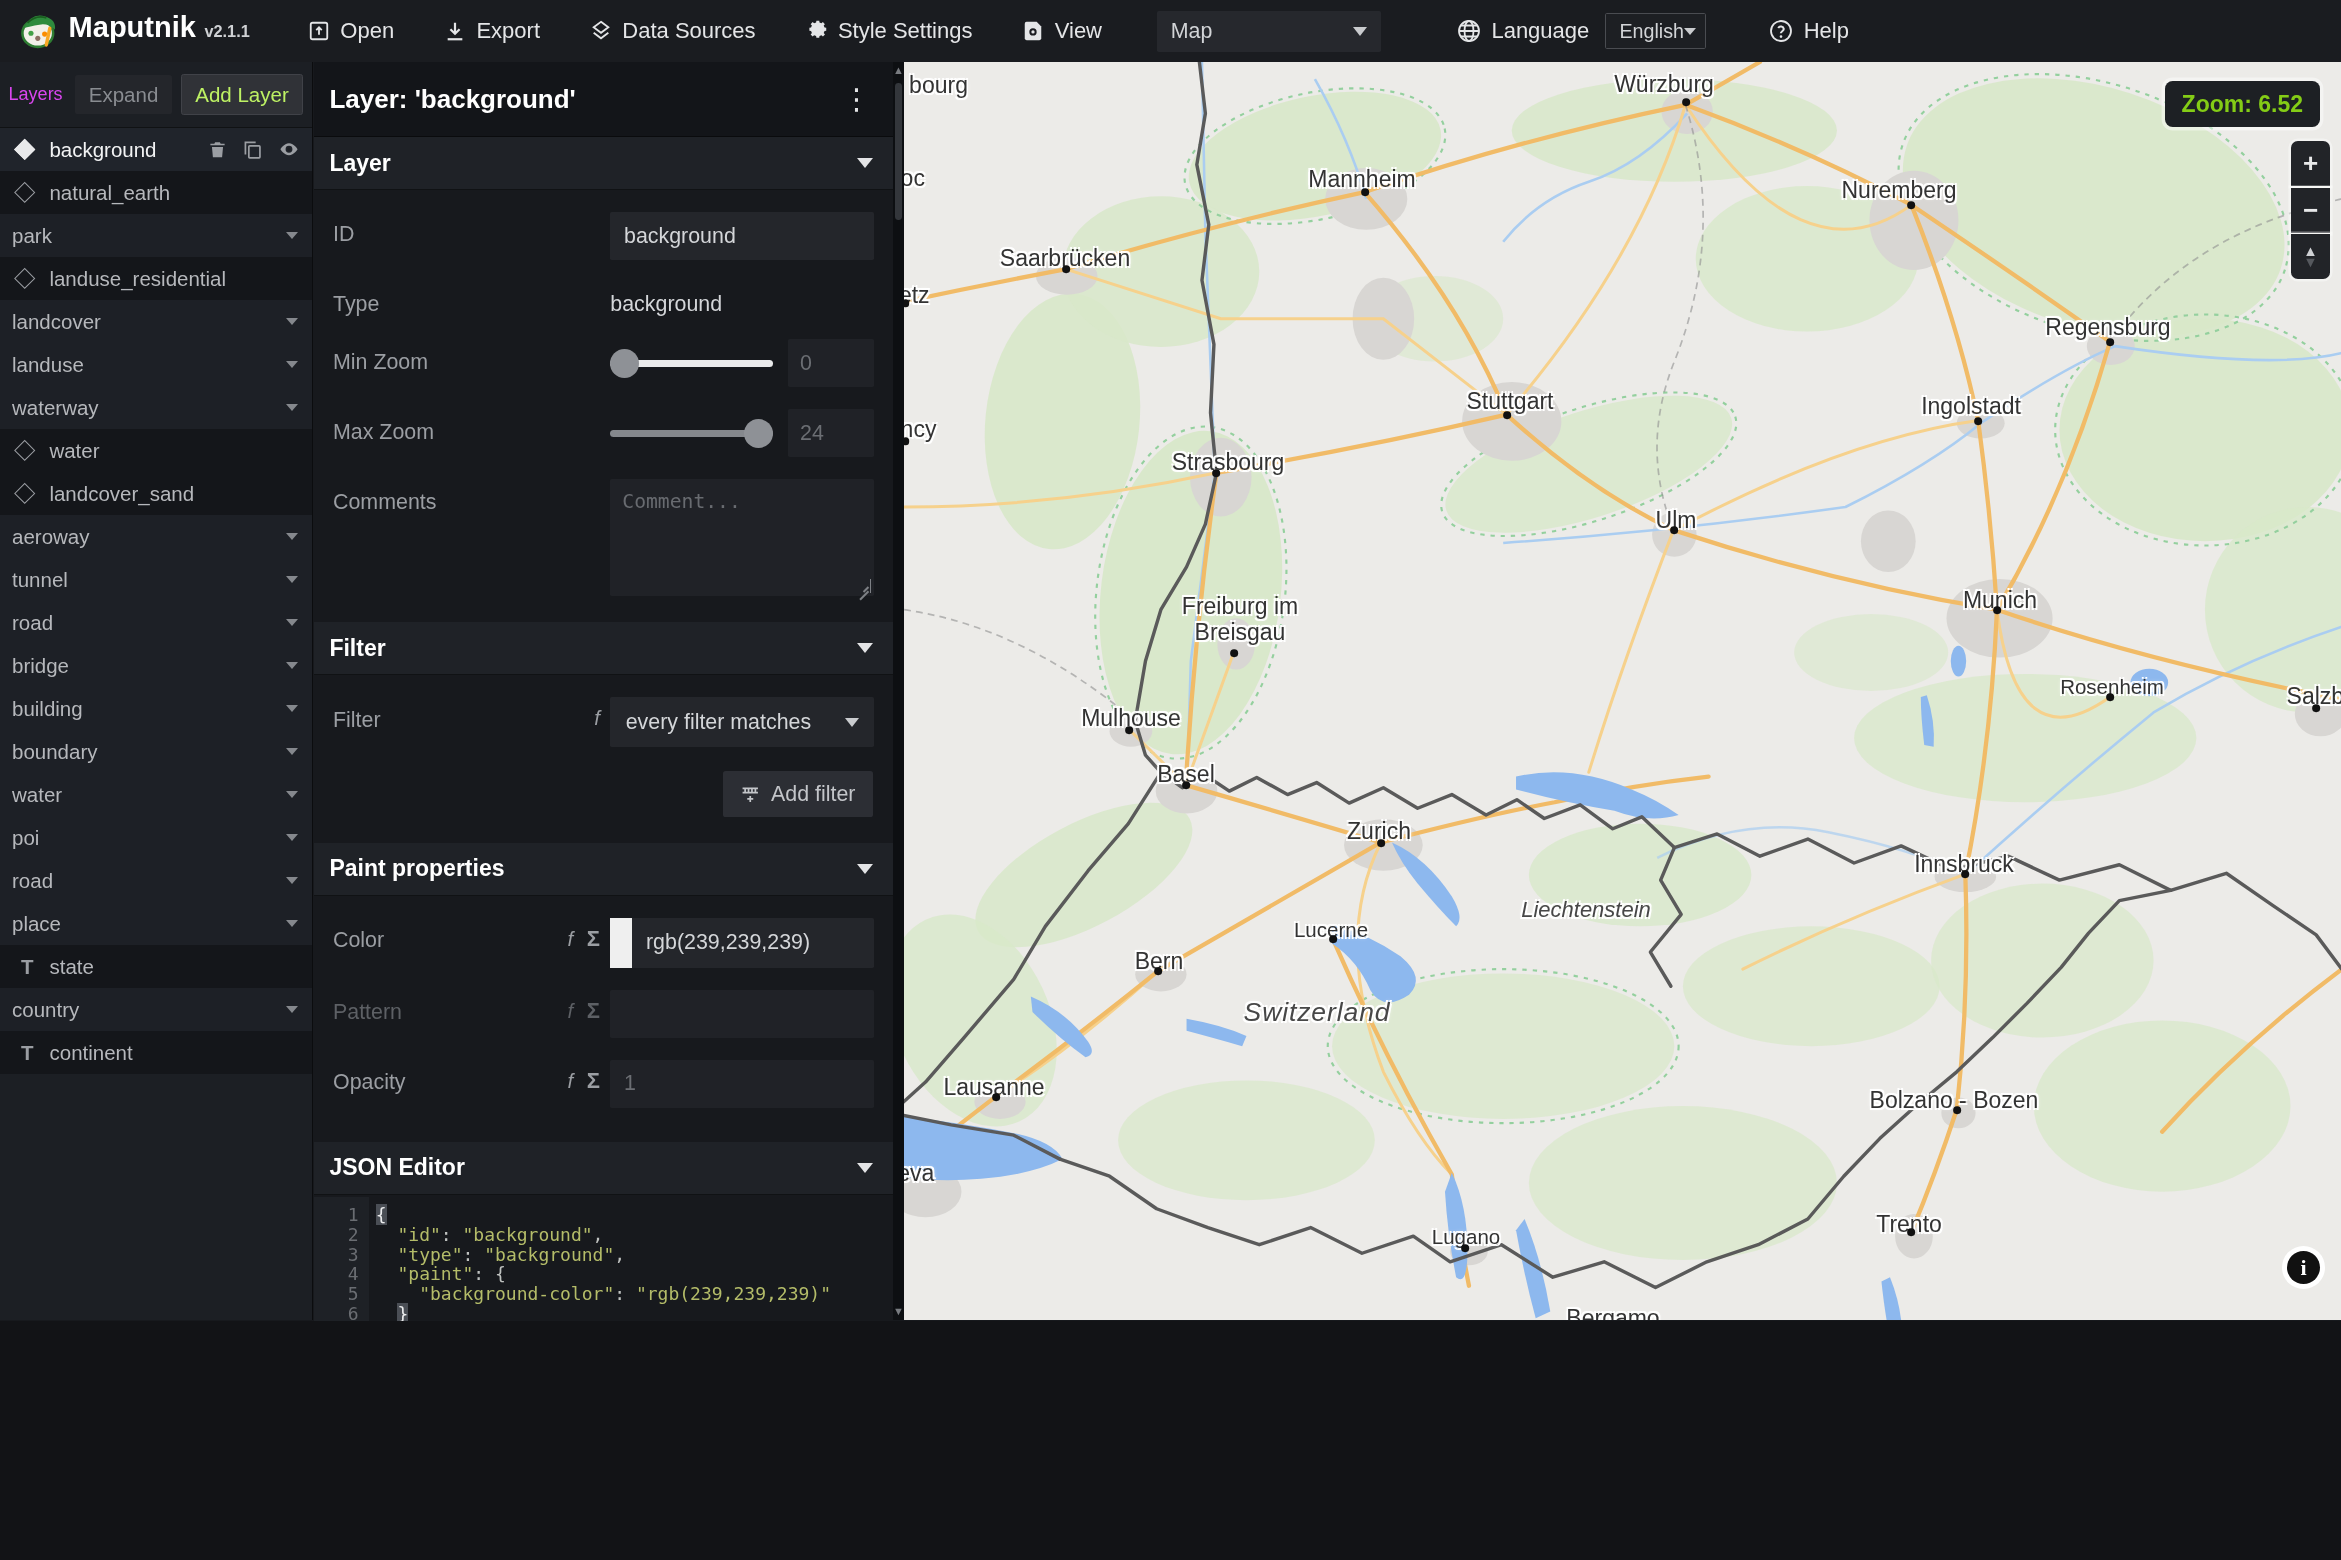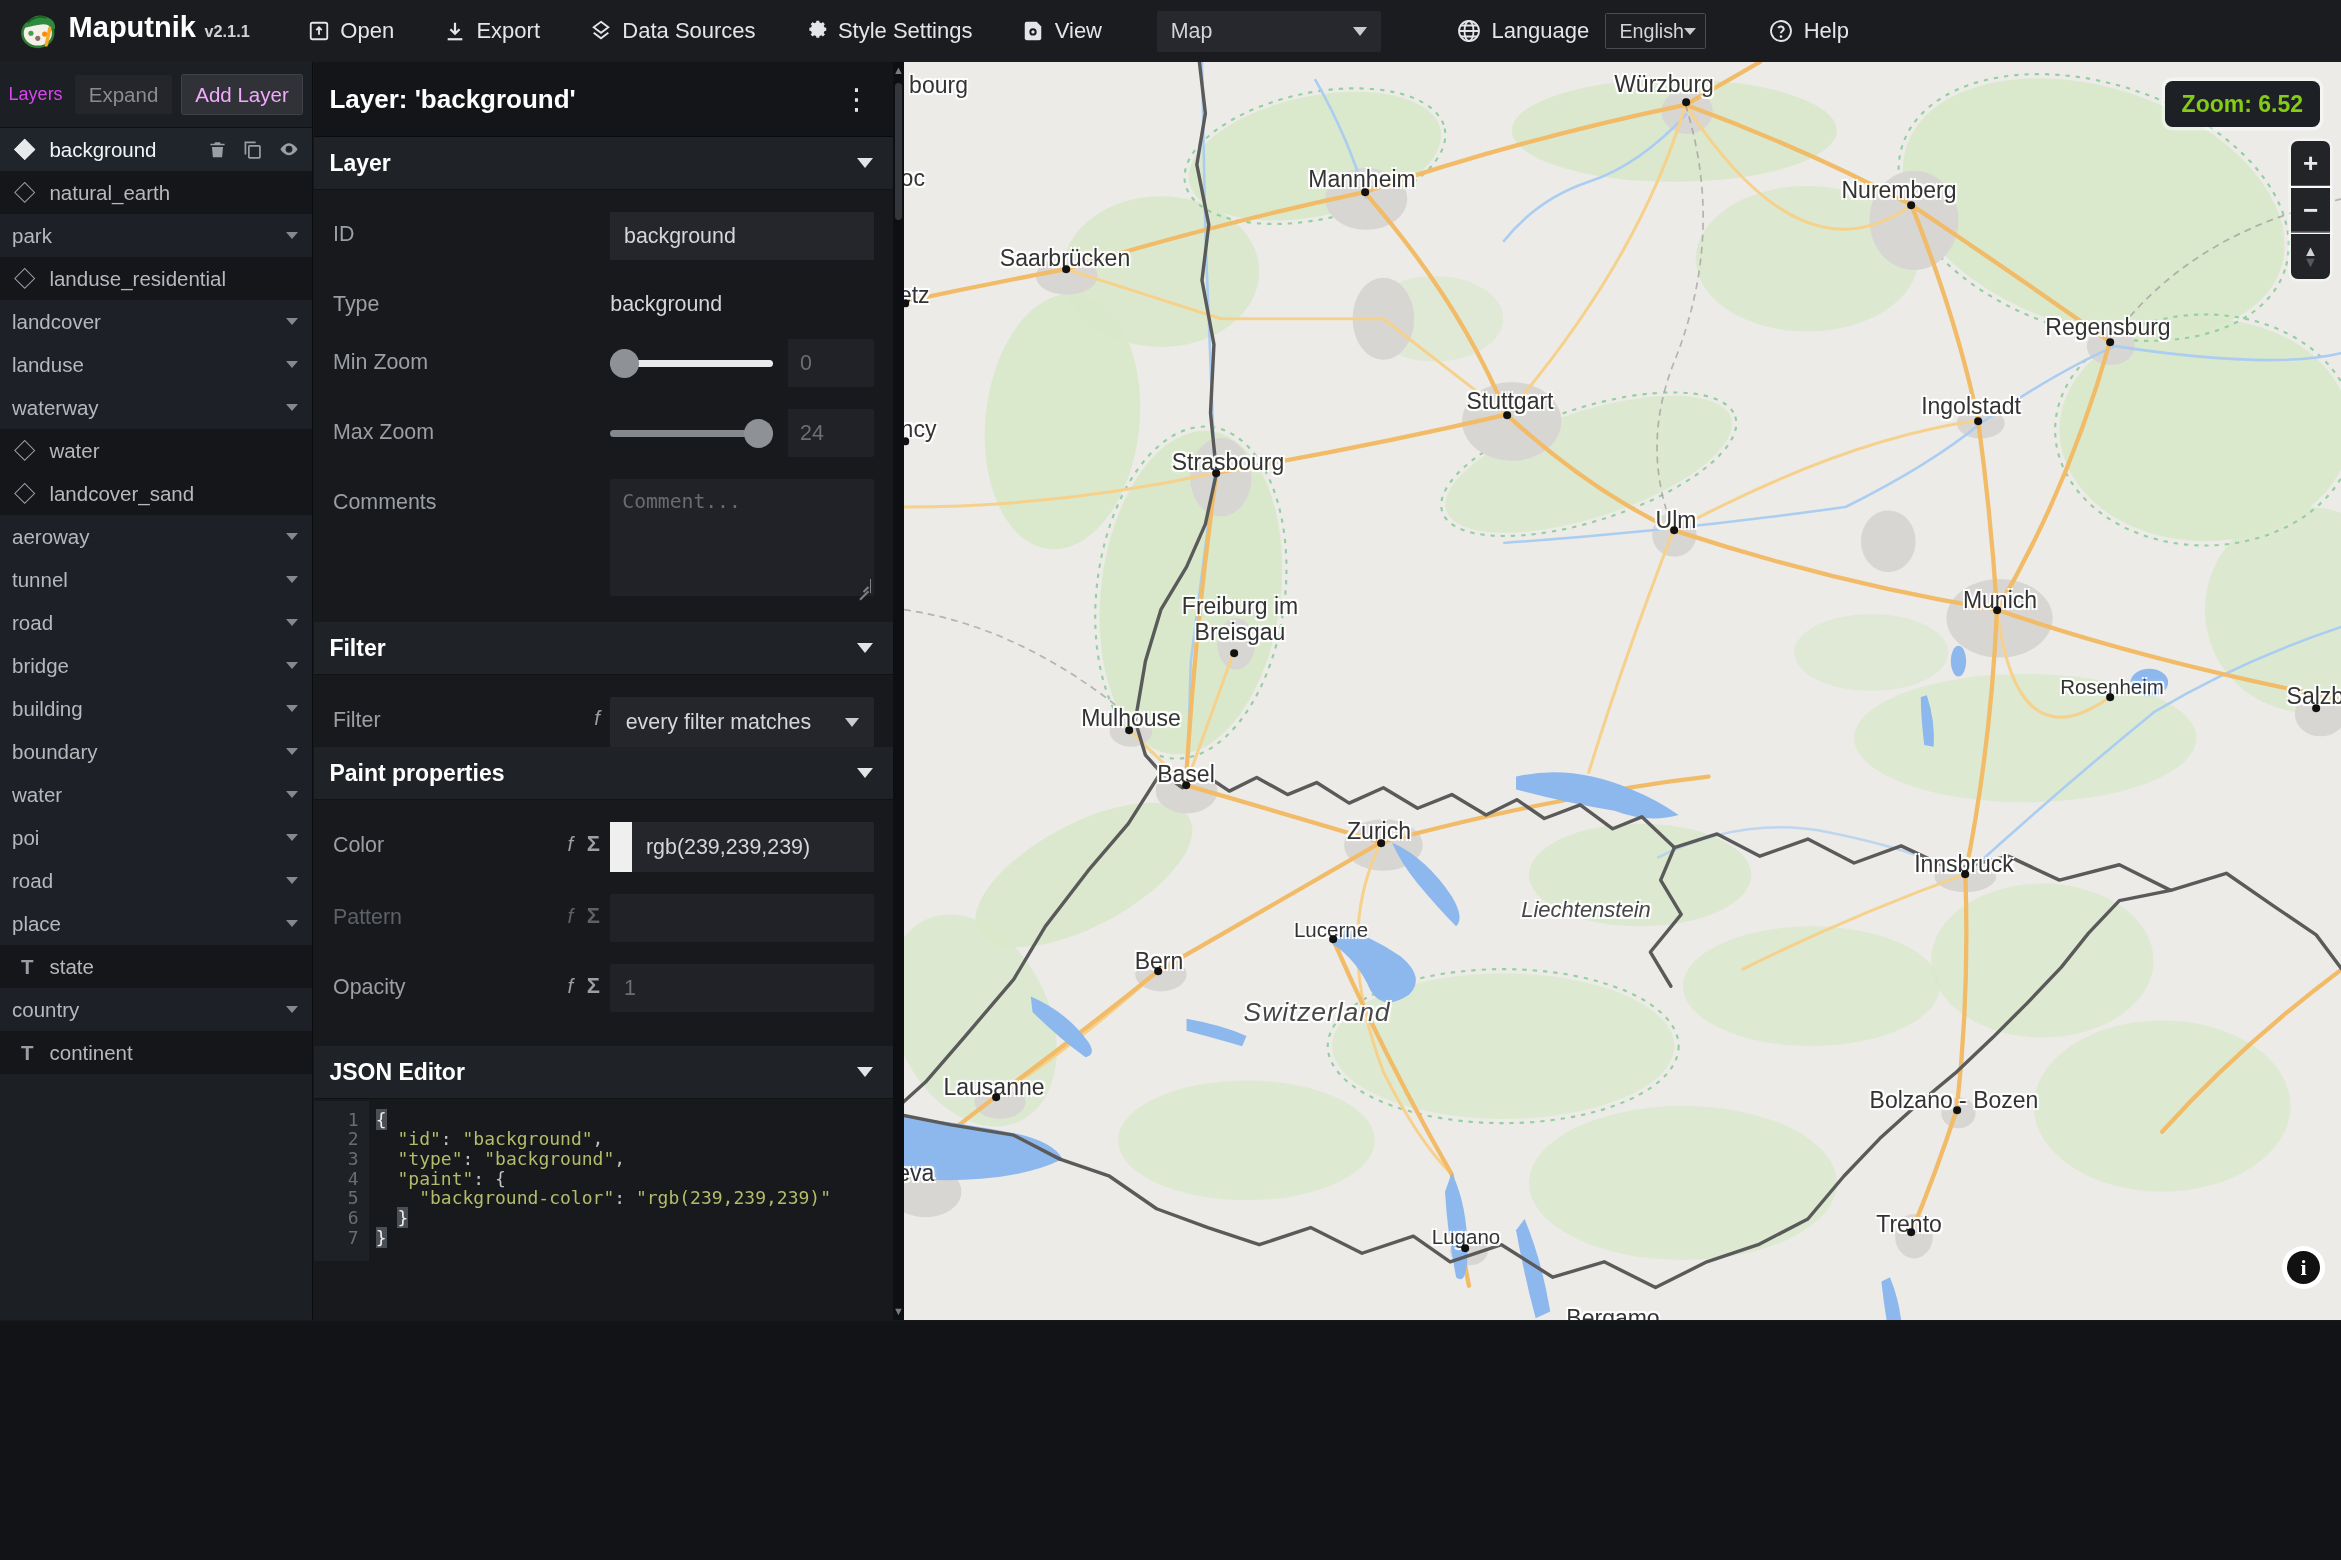--- a/index.html
+++ b/index.html
@@ -18,21 +18,21 @@
   .select-box { background:#26282d; color:#d2d4d7; font-size:21.4px; height:41px; display:flex; align-items:center; justify-content:space-between; padding:0 13.7px; width:224px; margin-left:5.1px; border-radius:1.7px; }
   .select-box.small { width:101px; height:36px; border:0.9px solid #4a4c51; background:#1d1f23; font-size:19.7px; }
   .caret { width:0; height:0; border-left:7.7px solid transparent; border-right:7.7px solid transparent; border-top:9.4px solid #c9cbce; }
   .caret.sm { border-left-width:6px; border-right-width:6px; border-top-width:7.7px; }
 
   
   .sidebar { position:absolute; left:0; top:62px; width:313px; height:1258px; background:#1c1f24; border-right:0.9px solid #0b0c0e; }
   .sidebar-head { height:65px; display:flex; align-items:center; padding:0 8.6px; gap:8.6px; }
   .sidebar-title { color:#d946ef; font-size:18px; font-weight:normal; flex:1; }
   .btn-expand { background:#24262b; color:#898c91; font-size:20.5px; padding:7.7px 13.7px; border-radius:2.6px; }
-  .btn-addlayer { background:#303237; color:#f0abfc; font-size:20.5px; padding:7.7px 13.7px; border-radius:2.6px; border:0.9px solid #404248; }
+  .btn-addlayer { background:#303237; color:#bef264; font-size:20.5px; padding:7.7px 13.7px; border-radius:2.6px; border:0.9px solid #404248; }
   .layer-list { border-top:0.9px solid #101214; }
   .layer-row { height:43px; display:flex; align-items:center; font-size:20.5px; color:#b6b8bc; position:relative; }
   .layer-row.group { background:#1d2026; padding-left:12px; }
   .layer-row.item { background:#14161a; padding-left:17px; }
   .layer-row.selected { background:#20242b; color:#f2f3f4; }
   .layer-row .lbl { flex:1; overflow:hidden; white-space:nowrap; }
   .layer-row .chev { margin-right:13.7px; width:0; height:0; border-left:6.8px solid transparent; border-right:6.8px solid transparent; border-top:7.7px solid #85888d; }
   .diamond { width:15.4px; height:15.4px; border:1.7px solid #9a9da2; transform:rotate(45deg); margin-right:17px; flex:none; }
   .diamond.filled { background:#e8e9ea; border-color:#e8e9ea; }
   .t-icon { width:20.5px; margin-right:12px; color:#9a9da2; font-weight:bold; font-size:20.5px; text-align:center; flex:none; }
@@ -375,20 +375,29 @@
     <div class="field-row">
       <span class="flabel">Filter</span>
       <span class="ficons">
           <span class="fx">f</span>
         </span>
       <div class="fwrap">
         <div class="dropdown">
           <span>every filter matches</span>
           <span class="caret"></span>
         </div>
+      </div>
+    </div>
+    <div class="addfilter-wrap">
+      <div class="btn-addfilter">
+        <svg width="20.5" height="20.5" viewBox="0 0 24 24" fill="none" stroke="#c3c5c9" stroke-width="2">
+            <path d="M3 5h18M6 5v5M10 5v5M14 5v5M18 5v5M3 10h18"></path>
+            <path d="M12 14v7M8.5 17.5H15.5"></path>
+          </svg>
+        <span>Add filter</span>
       </div>
     </div>
 
     <div class="section-head">
       <span class="t">Paint properties</span>
       <span class="sec-chev"></span>
     </div>
     <div class="field-row">
       <span class="flabel">Color</span>
       <span class="ficons">

